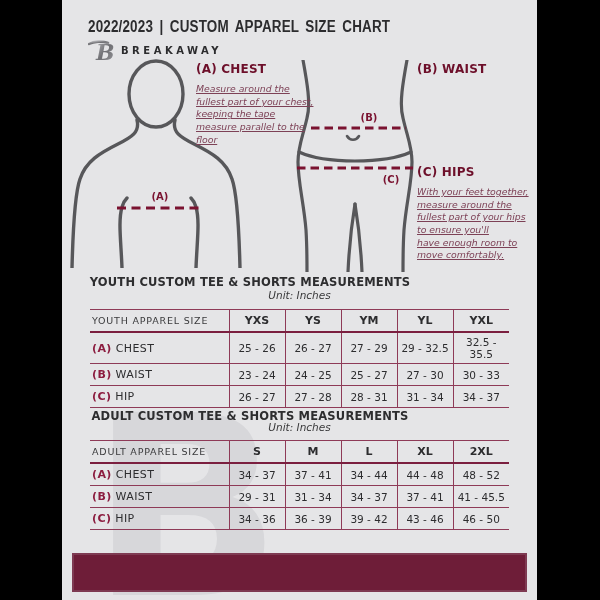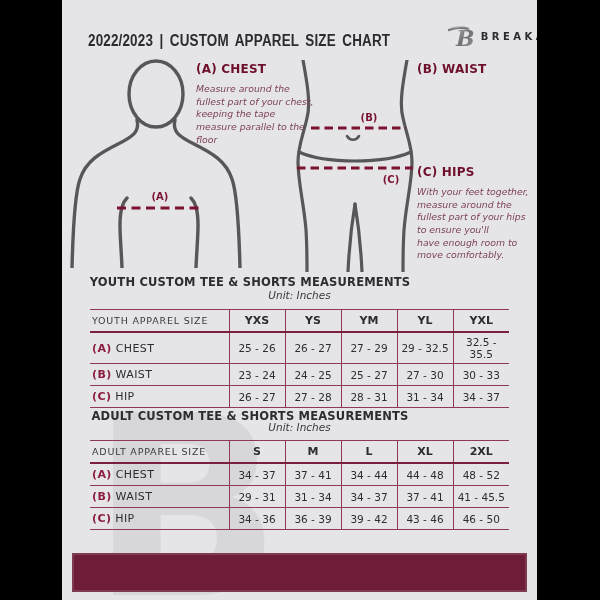--- a/index.html
+++ b/index.html
@@ -13,21 +13,21 @@
   .letterbox.right { right:0; width:63px; }
 
   .page {
     position:absolute; left:62px; top:0; width:475px; height:600px;
     background:#e5e5e7; overflow:hidden;
   }
 
   
   .header-bar {
     position:absolute; left:26px; top:18px; width:424px; height:32px;
-    display:flex; align-items:flex-end; justify-content:space-between; z-index:3;
+    display:flex; align-items:flex-start; justify-content:space-between; z-index:3;flex-direction:column;
   }
   .doc-title {
     font-family:"Liberation Sans",sans-serif; font-weight:700; font-size:16px;
     color:#2c2c2e; white-space:nowrap; letter-spacing:0.2px; word-spacing:3px;
     transform:scaleX(0.84); transform-origin:left center;
   }
   .brand { display:flex; align-items:center; gap:5px; }
   .brand-name {
     font-weight:700; font-size:10px; letter-spacing:3.5px; color:#2c2c2e; white-space:nowrap;
   }
@@ -36,21 +36,21 @@
   .figure-torso { position:absolute; left:8px; top:56px; width:172px; height:212px; z-index:1; }
   .figure-lower { position:absolute; left:228px; top:60px; width:130px; height:212px; z-index:1; }
   .guide-block { position:absolute; z-index:2; }
   .guide-chest { left:134px; top:62px; width:118px; }
   .guide-waist { left:355px; top:62px; width:114px; }
   .guide-hips  { left:355px; top:165px; width:116px; }
   .guide-heading {
     font-weight:700; font-size:12px; color:#6d0f2a; margin:0 0 7px 0; letter-spacing:0.2px;
   }
   .guide-text {
-    font-style:italic; font-size:9.3px; line-height:1.36; color:#7d4156; margin:0;
+    font-style:italic; font-size:9.3px; line-height:1.36; color:#7d4156; margin:0;text-decoration:underline;
   }
   .pre { white-space:pre-line; }
 
   
   .section-title {
     position:absolute; left:0; width:376px; text-align:center; z-index:2;
     font-weight:700; font-size:11.5px; color:#2d2d2f; letter-spacing:0.2px;
   }
   .section-unit {
     position:absolute; left:0; width:475px; text-align:center; z-index:2;

